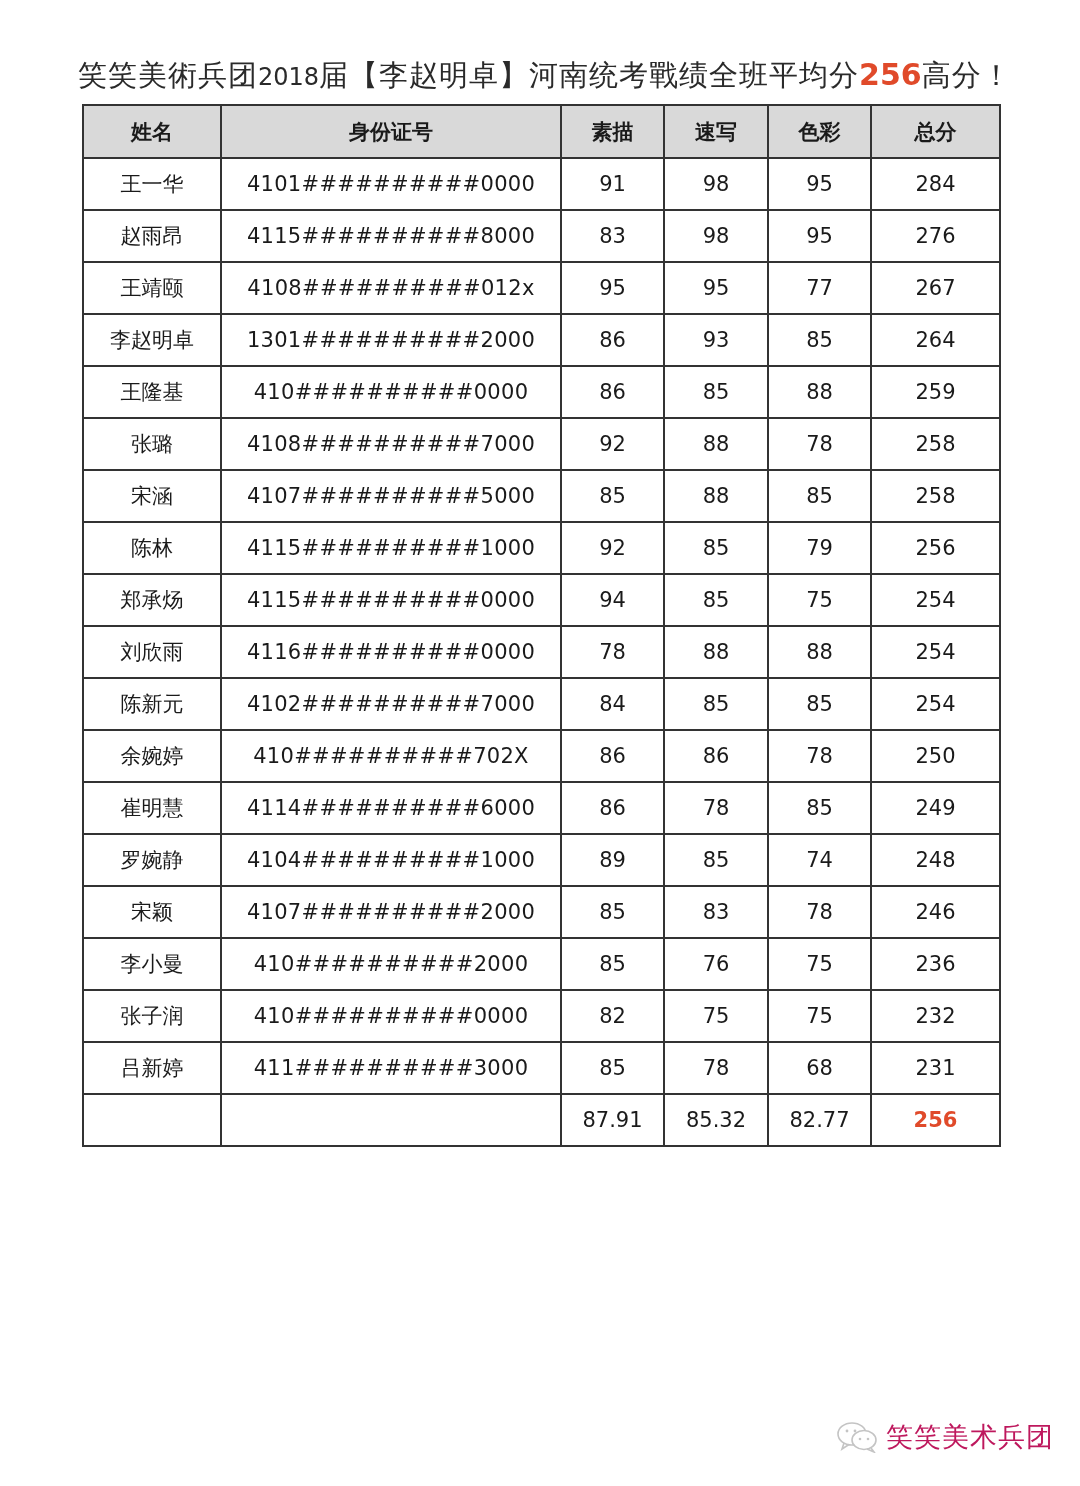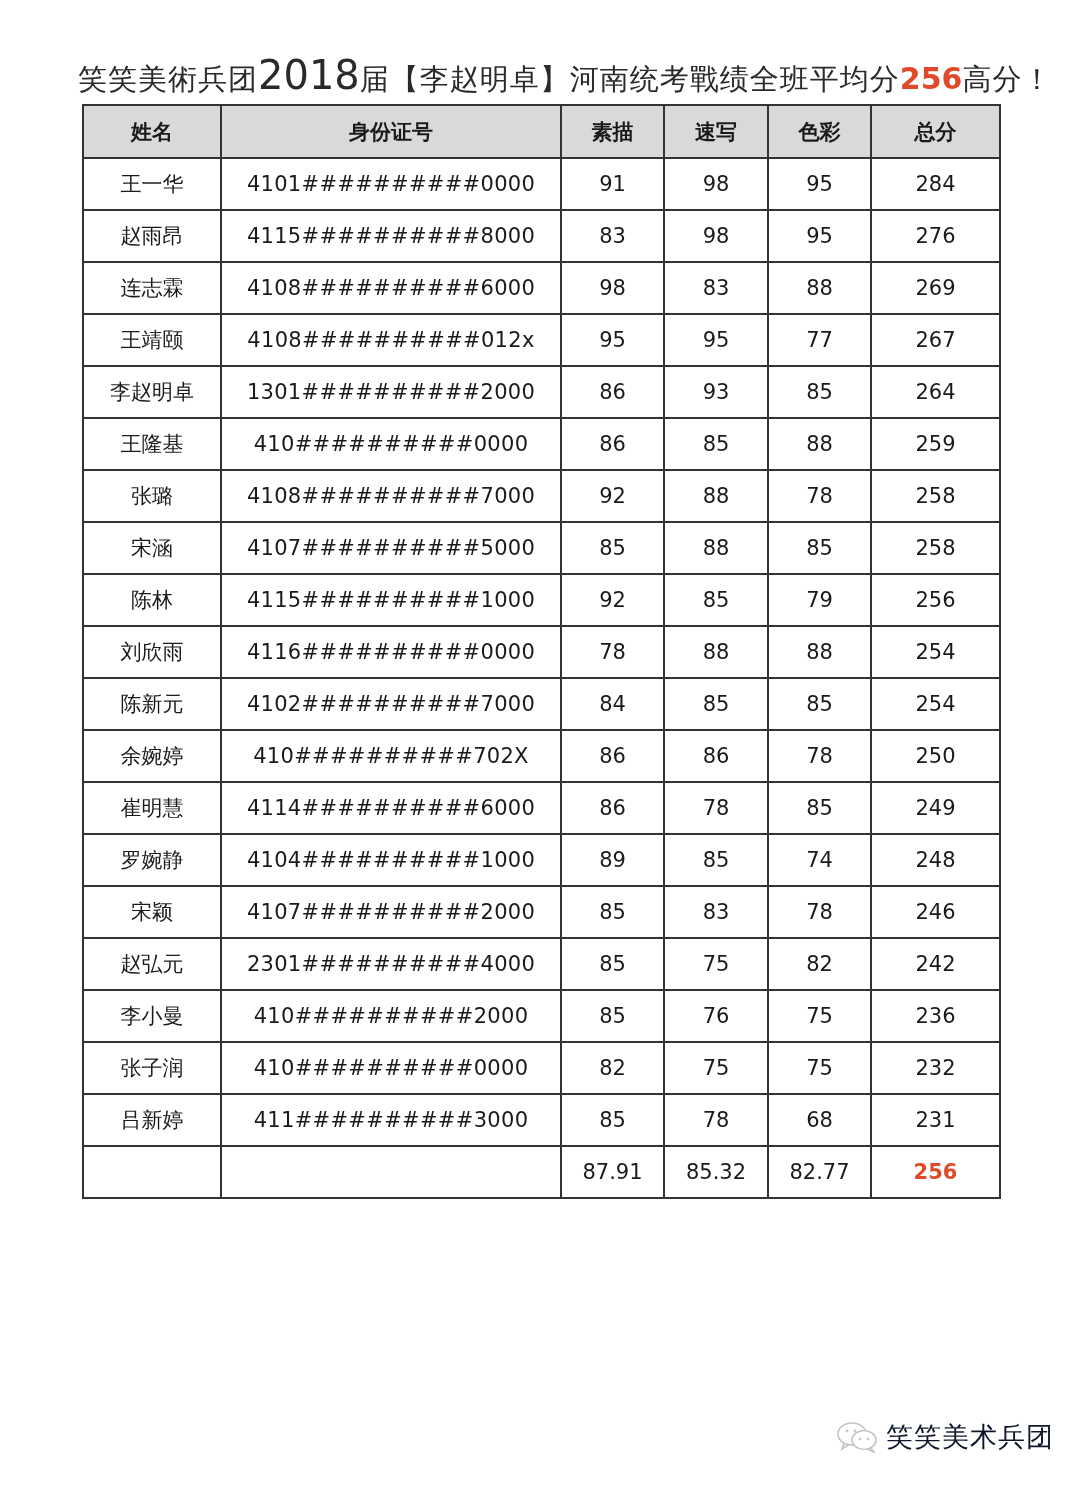--- a/index.html
+++ b/index.html
@@ -23,21 +23,21 @@
       height: 50px;
       font-family: "DejaVu Serif", "Liberation Serif", serif;
       font-size: 29px;
       line-height: 50px;
       color: #2a2a2a;
       letter-spacing: 1px;
       white-space: nowrap;
     }
     .title .num {
       font-family: "DejaVu Sans", "Liberation Sans", sans-serif;
-      font-size: 40px;
+      font-size: 24px;
       letter-spacing: 0;
     }
     .title .accent {
       font-family: "DejaVu Sans", "Liberation Sans", sans-serif;
       font-weight: bold;
       font-size: 30px;
       letter-spacing: 0;
     }
     table.scores {
       position: absolute;
@@ -86,21 +86,21 @@
       color: #b5b5b5;
     }
     .watermark .icon {
       width: 44px;
       height: 32px;
       position: relative;
     }
     .watermark .label {
       font-family: "DejaVu Serif", "Liberation Serif", serif;
       font-size: 27px;
-      color: #0f172a;
+      color: #be185d;
       letter-spacing: 1px;
     }
   </style>
 </head>
 <body>
 
 <div class="title">
   <span>笑笑美術兵团</span><span class="num">2018</span><span>届【李赵明卓】河南统考戰绩全班平均分</span><span class="accent" style="color: rgb(224, 74, 42);">256</span><span>高分！</span>
 </div>
 
@@ -134,28 +134,20 @@
       </tr>
       <tr>
         <td>赵雨昂</td>
         <td class="id">4115##########8000</td>
         <td>83</td>
         <td>98</td>
         <td>95</td>
         <td>276</td>
       </tr>
       <tr>
-        <td>连志霖</td>
-        <td class="id">4108##########6000</td>
-        <td>98</td>
-        <td>83</td>
-        <td>88</td>
-        <td>269</td>
-      </tr>
-      <tr>
         <td>王靖颐</td>
         <td class="id">4108##########012x</td>
         <td>95</td>
         <td>95</td>
         <td>77</td>
         <td>267</td>
       </tr>
       <tr>
         <td>李赵明卓</td>
         <td class="id">1301##########2000</td>
@@ -190,20 +182,28 @@
       </tr>
       <tr>
         <td>陈林</td>
         <td class="id">4115##########1000</td>
         <td>92</td>
         <td>85</td>
         <td>79</td>
         <td>256</td>
       </tr>
       <tr>
+        <td>郑承炀</td>
+        <td class="id">4115##########0000</td>
+        <td>94</td>
+        <td>85</td>
+        <td>75</td>
+        <td>254</td>
+      </tr>
+      <tr>
         <td>刘欣雨</td>
         <td class="id">4116##########0000</td>
         <td>78</td>
         <td>88</td>
         <td>88</td>
         <td>254</td>
       </tr>
       <tr>
         <td>陈新元</td>
         <td class="id">4102##########7000</td>
@@ -236,28 +236,20 @@
         <td>74</td>
         <td>248</td>
       </tr>
       <tr>
         <td>宋颖</td>
         <td class="id">4107##########2000</td>
         <td>85</td>
         <td>83</td>
         <td>78</td>
         <td>246</td>
-      </tr>
-      <tr>
-        <td>赵弘元</td>
-        <td class="id">2301##########4000</td>
-        <td>85</td>
-        <td>75</td>
-        <td>82</td>
-        <td>242</td>
       </tr>
       <tr>
         <td>李小曼</td>
         <td class="id">410##########2000</td>
         <td>85</td>
         <td>76</td>
         <td>75</td>
         <td>236</td>
       </tr>
       <tr>

